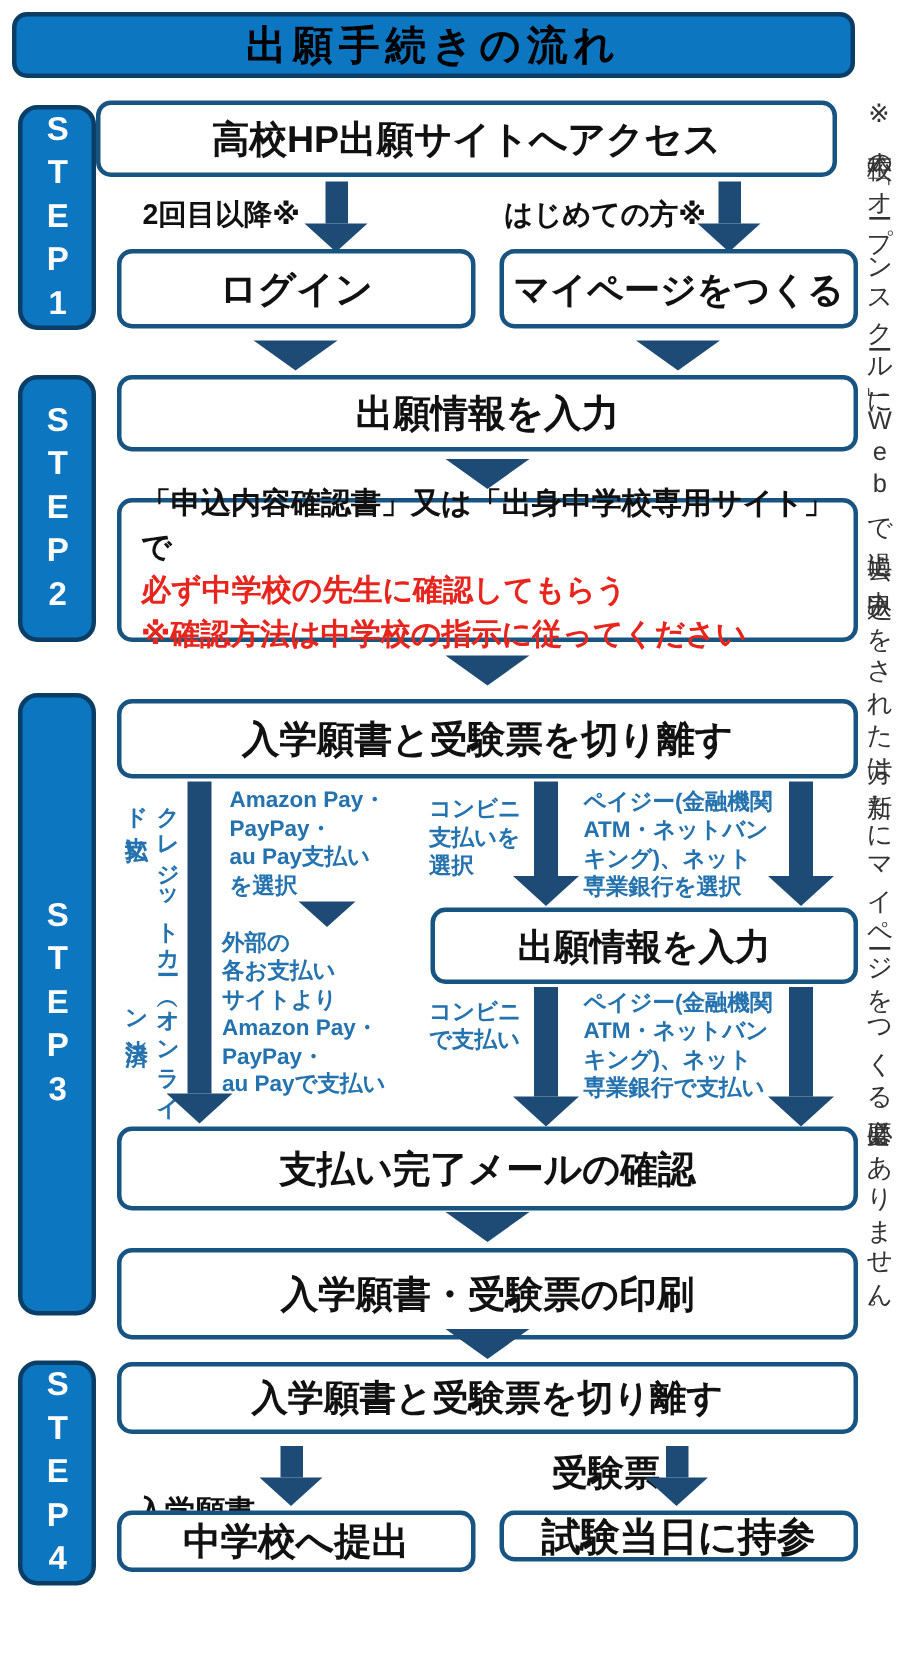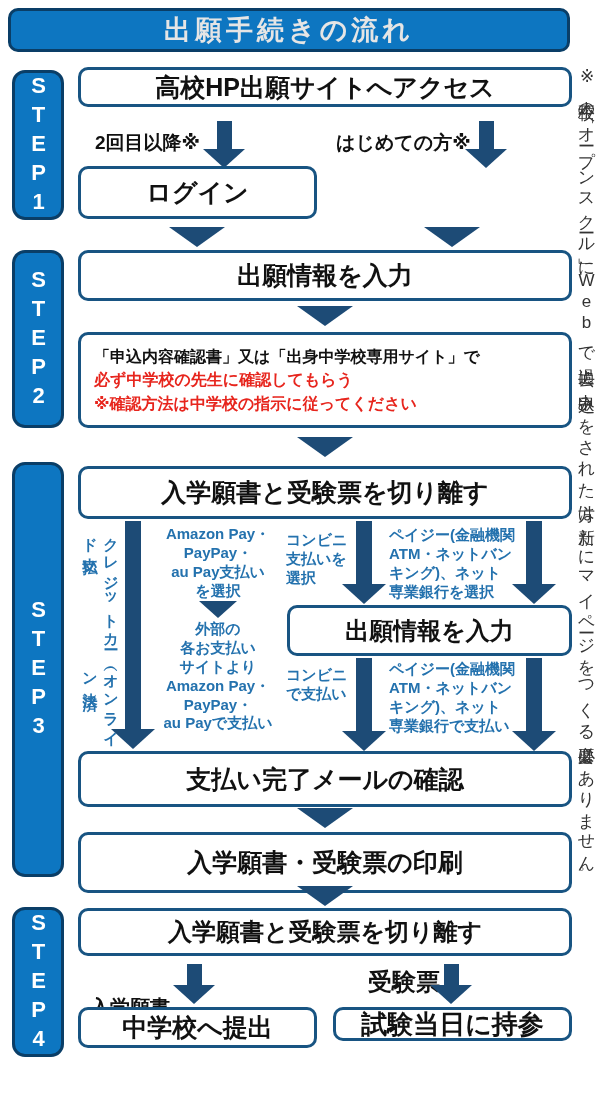--- a/index.html
+++ b/index.html
@@ -14,21 +14,21 @@
   *{margin:0;padding:0;box-sizing:border-box;}
   html,body{background:#fff;}
   body{font-family:"Liberation Sans","DejaVu Sans",sans-serif;}
   .stage{position:relative;width:600px;height:1112px;background:#fff;overflow:hidden;}
 
   
   .title-bar{
     position:absolute;left:8px;top:8px;width:562px;height:44px;
     background:var(--blue);border:3px solid var(--blue-dk);border-radius:10px;
     display:flex;align-items:center;justify-content:center;
-    color:#e5e5e5;font-size:27px;font-weight:bold;letter-spacing:4px;
+    color:#000000;font-size:27px;font-weight:bold;letter-spacing:4px;
   }
 
   
   .step-box{
     position:absolute;left:12px;width:52px;
     background:var(--blue);border:3px solid var(--blue-dk);border-radius:13px;
     display:flex;align-items:center;justify-content:center;
   }
   .step-box span{
     writing-mode:vertical-rl;text-orientation:upright;
@@ -38,27 +38,27 @@
   .step2{top:250px;height:178px;}
   .step3{top:462px;height:415px;}
   .step4{top:907px;height:150px;}
 
   
   .fbox{
     position:absolute;background:#fff;border:3px solid var(--box-bd);border-radius:10px;
     display:flex;align-items:center;justify-content:center;
     font-weight:bold;color:var(--ink);text-align:center;
   }
-  .f-access {left:78px;top:67px; width:494px;height:40px;font-size:25px;}
+  .f-access {left:64px;top:67px; width:494px;height:51px;font-size:25px;}
   .f-login  {left:78px;top:166px;width:239px;height:53px;font-size:25px;}
   .f-mypage {left:333px;top:166px;width:239px;height:53px;font-size:24px;}
   .f-info   {left:78px;top:250px;width:494px;height:51px;font-size:25px;}
   .f-notice {left:78px;top:332px;width:494px;height:96px;
              flex-direction:column;align-items:flex-start;justify-content:center;
-             padding-left:13px;font-size:16px;line-height:1.45;text-align:left;}
+             padding-left:13px;font-size:20px;line-height:1.45;text-align:left;}
   .f-notice .nline1{color:var(--ink);}
   .f-notice .nred{color:var(--red);}
   .f-paysel {left:78px;top:466px;width:494px;height:53px;font-size:25px;}
   .f-paynum {left:287px;top:605px;width:285px;height:51px;font-size:24px;}
   .f-mail   {left:78px;top:751px;width:494px;height:56px;font-size:25px;}
   .f-print  {left:78px;top:832px;width:494px;height:61px;font-size:25px;}
   .f-cut    {left:78px;top:908px;width:494px;height:48px;font-size:24px;}
   .f-submit {left:78px;top:1007px;width:239px;height:41px;font-size:25px;}
   .f-bring  {left:333px;top:1007px;width:239px;height:34px;font-size:26px;text-align:right;}
 
@@ -96,21 +96,21 @@
   
   .blabel{position:absolute;font-weight:bold;color:var(--ink);font-size:19px;white-space:nowrap;}
   .l-again   {left:76px;top:130px;width:124px;text-align:right;}
   .l-first   {left:336px;top:130px;width:126px;text-align:right;}
   .l-gansho  {left:90px;top:966px;font-size:20px;margin-top:28px;}
   .l-hyou    {left:368px;top:966px;font-size:24px;}
 
   
   .btext{position:absolute;color:var(--branch);font-weight:bold;font-size:15px;
          line-height:1.26;white-space:pre-line;}
-  .bt-center{text-align:center;}
+  .bt-center{text-align:left;}
   .bt-online-sel{left:153px;top:525px;width:130px;}
   .bt-online-pay{left:148px;top:620px;width:140px;}
   .bt-conv-sel  {left:286px;top:531px;width:86px;}
   .bt-conv-pay  {left:286px;top:666px;width:86px;}
   .bt-pe-sel    {left:389px;top:526px;width:130px;}
   .bt-pe-pay    {left:389px;top:660px;width:130px;}
   .bt-credit{left:79px;top:527px;height:222px;width:44px;
     writing-mode:vertical-rl;text-orientation:mixed;
     display:flex;align-items:center;letter-spacing:2px;line-height:21px;white-space:normal;}
 
@@ -148,20 +148,21 @@
   <div class="blabel l-first">はじめての方※</div>
   <div class="barrow a-s1-left">
       <div class="stem"></div>
       <div class="head"></div>
     </div>
   <div class="barrow a-s1-right">
       <div class="stem"></div>
       <div class="head"></div>
     </div>
   <div class="fbox f-login">ログイン</div>
+  <div class="fbox f-mypage">マイページをつくる</div>
   <div class="tri t-login"></div>
   <div class="tri t-mypage"></div>
 
   <div class="fbox f-info">出願情報を入力</div>
   <div class="tri t-info"></div>
   <div class="fbox f-notice">
     <div class="nline1">「申込内容確認書」又は「出身中学校専用サイト」で</div>
     <div class="nred">必ず中学校の先生に確認してもらう</div>
     <div class="nred">※確認方法は中学校の指示に従ってください</div>
   </div>

